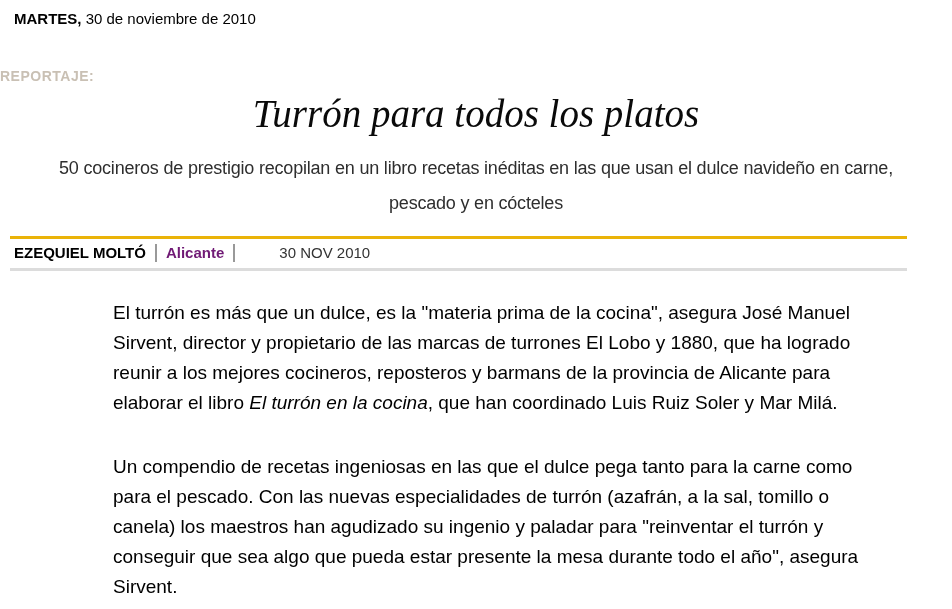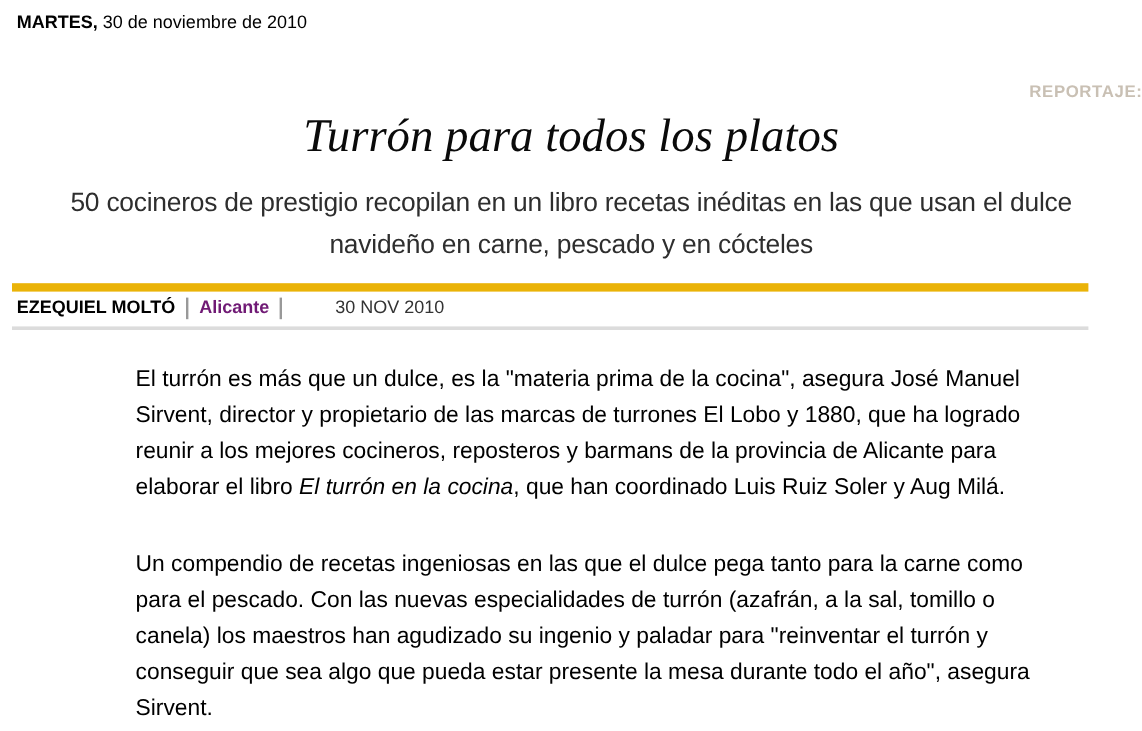--- a/index.html
+++ b/index.html
@@ -15,21 +15,21 @@
 
   .dateline {
     margin: 10px 0 0 14px;
     font-size: 15px;
     color: #000;
   }
   .dateline .day { font-weight: bold; }
 
   .kicker {
     margin-top: 41px;
-    text-align: right;
+    text-align: left;
     font-size: 14px;
     font-weight: bold;
     letter-spacing: 0.5px;
     color: #c9c0b4;
   }
 
   .headline {
     margin-top: 8px;
     text-align: center;
     font-family: "Liberation Serif", serif;
@@ -37,29 +37,29 @@
     font-weight: normal;
     font-size: 39px;
     line-height: 1.12;
     color: #0a0a0a;
   }
 
   .subhead {
     width: 900px;
     margin: 15px auto 0 auto;
     text-align: center;
-    font-size: 22px;
+    font-size: 18px;
     line-height: 35px;
     letter-spacing: -0.2px;
     color: #2e2e2e;
   }
 
   .byline-bar {
     margin: 15px 45px 0 10px; 
-    border-top: 7px solid #eab308;
+    border-top: 3px solid #eab308;
     border-bottom: 3px solid #dcdcdc;
     padding: 5px 0 6px 4px;
     display: flex;
     align-items: center;
     font-size: 15px;
   }
   .byline-author { font-weight: bold; color: #000; }
   .byline-location { font-weight: bold; color: #701a75; }
   .byline-date { font-weight: normal; color: #333; margin-left: 35px; }
   .byline-sep {
@@ -95,15 +95,15 @@
 
 <div class="byline-bar">
   <span class="byline-author">EZEQUIEL MOLTÓ</span>
   <span class="byline-sep"></span>
   <span class="byline-location">Alicante</span>
   <span class="byline-sep"></span>
   <span class="byline-date">30 NOV 2010</span>
 </div>
 
 <div class="article-body">
-  <p><span>El turrón es más que un dulce, es la "materia prima de la cocina", asegura José Manuel Sirvent, director y propietario de las marcas de turrones El Lobo y 1880, que ha logrado reunir a los mejores cocineros, reposteros y barmans de la provincia de Alicante para elaborar el libro </span><em>El turrón en la cocina</em><span>, que han coordinado Luis Ruiz Soler y Aug Milá.</span></p>
+  <p><span>El turrón es más que un dulce, es la "materia prima de la cocina", asegura José Manuel Sirvent, director y propietario de las marcas de turrones El Lobo y 1880, que ha logrado reunir a los mejores cocineros, reposteros y barmans de la provincia de Alicante para elaborar el libro </span><em>El turrón en la cocina</em><span>, que han coordinado Luis Ruiz Soler y Mar Milá.</span></p>
   <p>Un compendio de recetas ingeniosas en las que el dulce pega tanto para la carne como para el pescado. Con las nuevas especialidades de turrón (azafrán, a la sal, tomillo o canela) los maestros han agudizado su ingenio y paladar para "reinventar el turrón y conseguir que sea algo que pueda estar presente la mesa durante todo el año", asegura Sirvent.</p>
 </div>
 
 </body></html>

